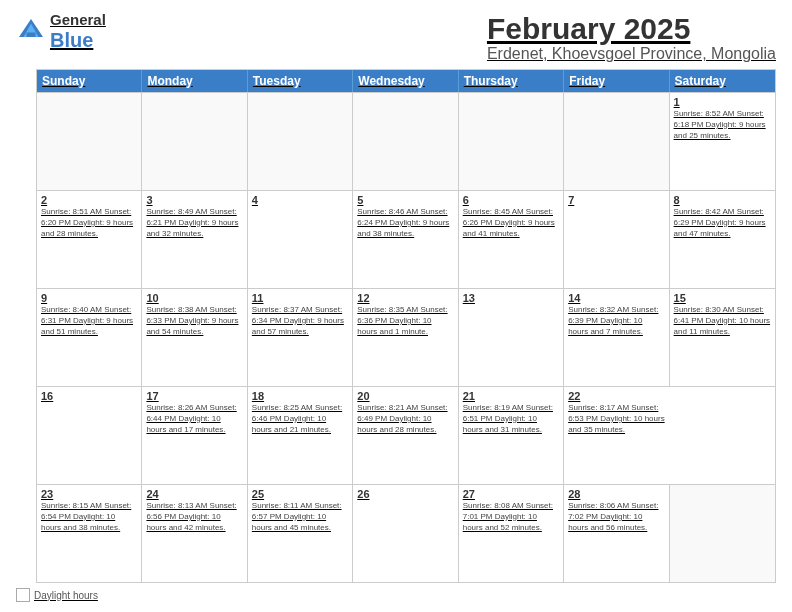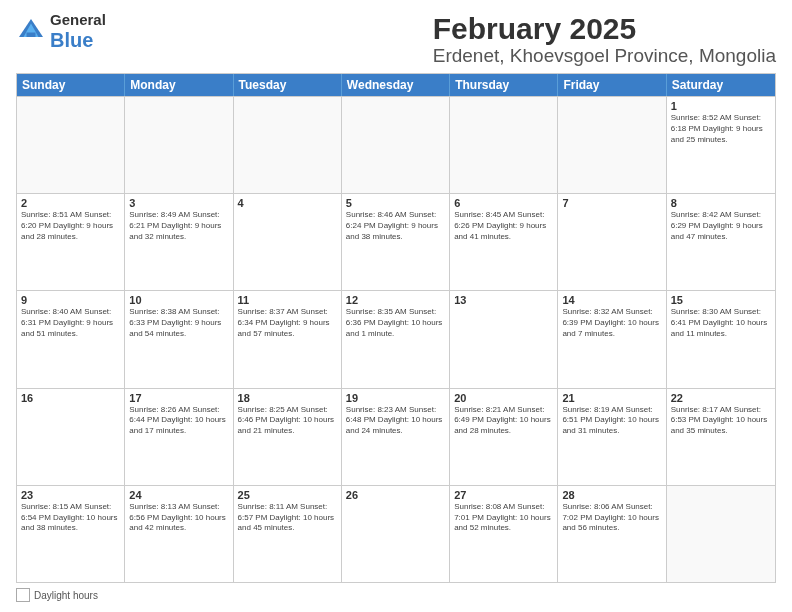--- a/index.html
+++ b/index.html
@@ -9,20 +9,21 @@
       width: 792px;
       height: 612px;
       overflow: hidden;
     }
     .page {
       width: 792px;
       height: 612px;
       padding: 12px 16px 10px 16px;
       display: flex;
       flex-direction: column;
+      text-decoration: underline;
     }
     .header {
       display: flex;
       align-items: flex-start;
       justify-content: space-between;
       margin-bottom: 6px;
     }
     .logo {
       display: flex;
       align-items: center;
@@ -50,28 +51,29 @@
     .title-block {
       text-align: left;
     }
     .main-title {
       font-size: 30px;
       font-weight: bold;
       color: #333;
       line-height: 1.1;
     }
     .subtitle {
-      font-size: 19px;
+      font-size: 16px;
       color: #555;
     }
     .calendar {
       flex: 1;
       display: flex;
       flex-direction: column;
       border: 1px solid #ccc;
+      margin-left: 20px;
     }
     .cal-header-row {
       display: grid;
       grid-template-columns: repeat(7, 1fr);
       background: #3a7ec8;
     }
     .cal-header-cell {
       color: #fff;
       font-weight: bold;
       font-size: 12px;
@@ -268,26 +270,20 @@
 Sunset: 6:44 PM
 Daylight: 10 hours and 17 minutes.</div>
           </div>
           <div class="cal-cell">
             <span class="day-number">18</span>
             <div class="day-info">Sunrise: 8:25 AM
 Sunset: 6:46 PM
 Daylight: 10 hours and 21 minutes.</div>
           </div>
           <div class="cal-cell">
-            <span class="day-number">19</span>
-            <div class="day-info">Sunrise: 8:23 AM
-Sunset: 6:48 PM
-Daylight: 10 hours and 24 minutes.</div>
-          </div>
-          <div class="cal-cell">
             <span class="day-number">20</span>
             <div class="day-info">Sunrise: 8:21 AM
 Sunset: 6:49 PM
 Daylight: 10 hours and 28 minutes.</div>
           </div>
           <div class="cal-cell">
             <span class="day-number">21</span>
             <div class="day-info">Sunrise: 8:19 AM
 Sunset: 6:51 PM
 Daylight: 10 hours and 31 minutes.</div>

